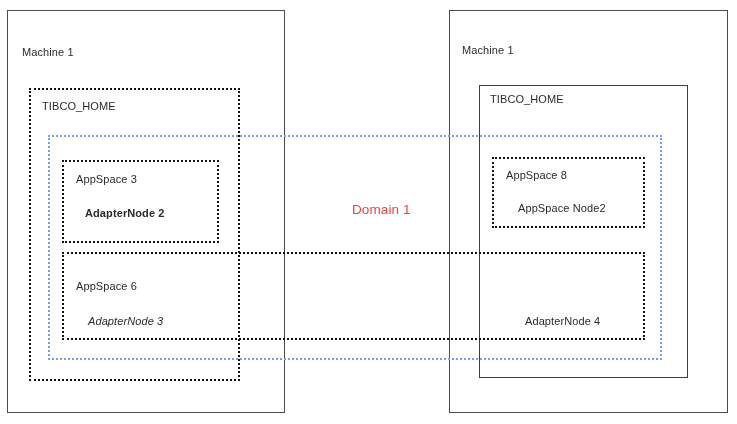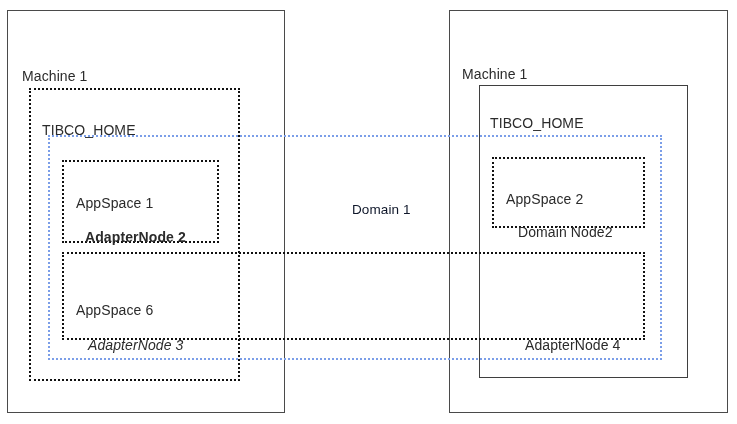--- a/index.html
+++ b/index.html
@@ -31,31 +31,30 @@
   
   .dotted-black {
     border: 2.5px dotted #111111;
   }
   
   .dotted-blue {
     border: 2.5px dotted #7b9ee8;
   }
   .label {
     position: absolute;
-    font-size: 14px;
+    font-size: 11px;
     color: #2b2b2b;
     white-space: nowrap;
     line-height: 1;
     letter-spacing: 0.1px;
-    margin-top: 22px;
   }
   .label-blue {
     position: absolute;
     font-size: 13.5px;
-    color: #0f172a;
+    color: #ef4444;
     white-space: nowrap;
     line-height: 1;
     letter-spacing: 0.1px;
   }
 </style>
 </head>
 <body>
 
 <div id="canvas">
 
@@ -68,25 +67,25 @@
   <div class="box machine-frame" style="left:449px; top:10px; width:279px; height:403px;"></div>
   <div class="label" style="left:462px; top:45px;">Machine 1</div>
 
   <div class="box home-solid" style="left:479px; top:85px; width:209px; height:293px;"></div>
   <div class="label" style="left:490px; top:94px;">TIBCO_HOME</div>
 
   <div class="box dotted-blue" style="left:48px; top:135px; width:614px; height:225px;"></div>
   <div class="label-blue" style="left:352px; top:203px;">Domain 1</div>
 
   <div class="box dotted-black" style="left:62px; top:160px; width:157px; height:83px;"></div>
-  <div class="label" style="left:76px; top:174px;">AppSpace 1</div>
+  <div class="label" style="left:76px; top:174px;">AppSpace 3</div>
   <div class="label" style="left:85px; top:208px;font-weight:bold;">AdapterNode 2</div>
 
   <div class="box dotted-black" style="left:492px; top:157px; width:153px; height:71px;"></div>
-  <div class="label" style="left:506px; top:170px;">AppSpace 2</div>
-  <div class="label" style="left:518px; top:203px;">Domain Node2</div>
+  <div class="label" style="left:506px; top:170px;">AppSpace 8</div>
+  <div class="label" style="left:518px; top:203px;">AppSpace Node2</div>
 
   <div class="box dotted-black" style="left:62px; top:252px; width:583px; height:88px;"></div>
   <div class="label" style="left:76px; top:281px;">AppSpace 6</div>
   <div class="label" style="left:88px; top:316px;font-style:italic;">AdapterNode 3</div>
   <div class="label" style="left:525px; top:316px;">AdapterNode 4</div>
 
 </div>
 
 </body></html>

